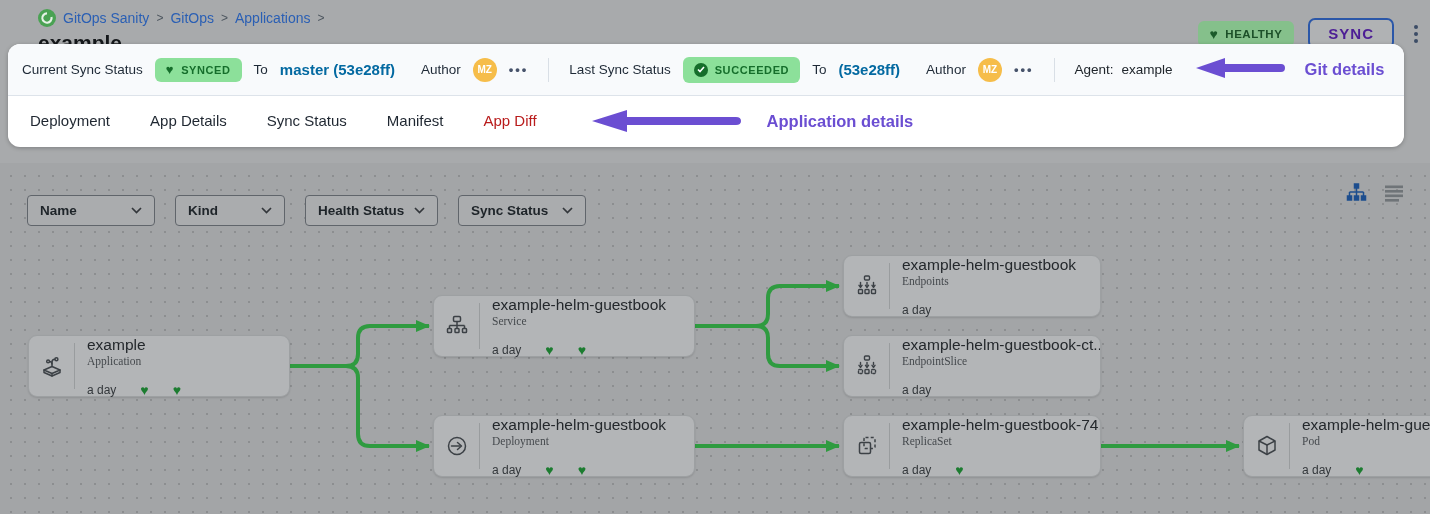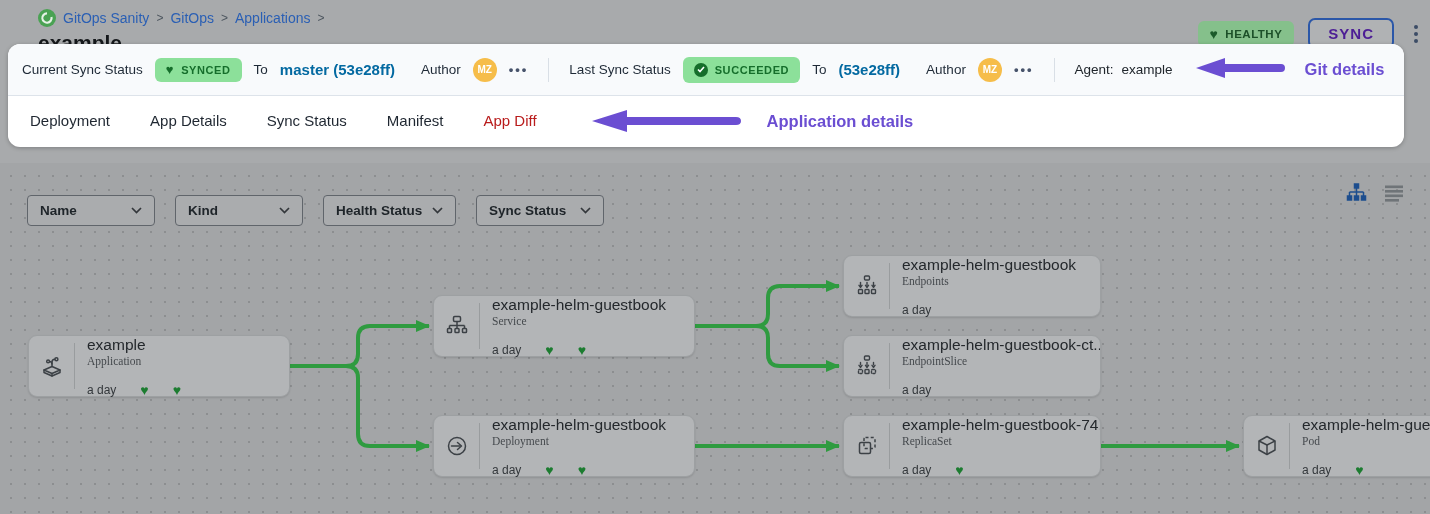--- a/index.html
+++ b/index.html
@@ -59,21 +59,21 @@
   
   .graph { position:absolute; left:0; top:163px; width:1430px; height:351px;
     background-color:#a3a5a7;
     background-image:radial-gradient(#8c8e90 1.1px, transparent 1.1px);
     background-size:14px 14px; background-position:4px 6px; overflow:hidden; }
   .filters { position:absolute; left:27px; top:16px; display:flex; gap:20px;margin-top:16px; }
   .filter-chip { height:31px; border:1px solid #60656b; border-radius:4px; background:#aaacae;
     display:flex; align-items:center; justify-content:space-between; padding:0 12px;
     font-size:13.5px; font-weight:bold; color:#1e2429; cursor:pointer; }
   .filter-chip:nth-child(1){ width:128px; }
-  .filter-chip:nth-child(2){ width:128px;text-align:center; }
+  .filter-chip:nth-child(2){ width:110px;text-align:center; }
   .filter-chip:nth-child(3){ width:133px; }
   .filter-chip:nth-child(4){ width:128px; }
   .view-toggle { position:absolute; right:26px; top:20px; display:flex; gap:17px; align-items:center; }
   .view-btn { cursor:pointer; display:flex; }
 
   .edges { position:absolute; left:0; top:0; width:1430px; height:351px; pointer-events:none; }
 
   .node { position:absolute; width:262px; height:62px; background:#b3b5b7; border:1px solid #9da0a2;
     border-radius:9px; display:flex; align-items:center; cursor:pointer;
     box-shadow:0 1px 2px rgba(0,0,0,.12); }

